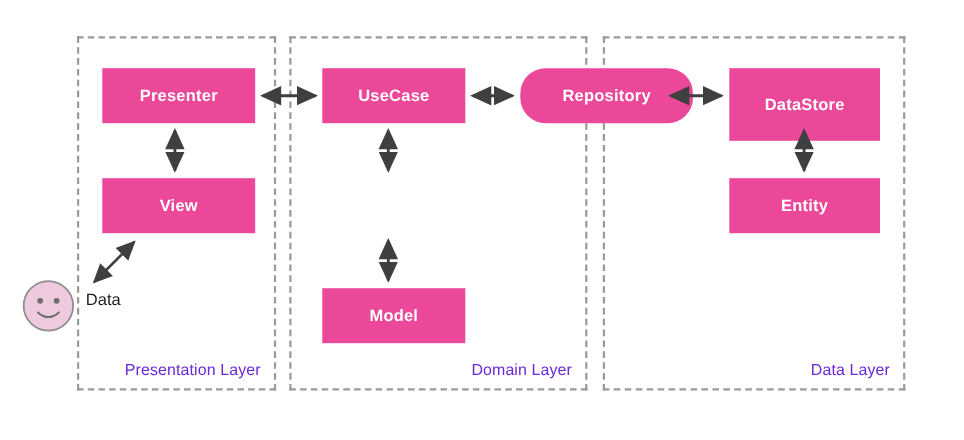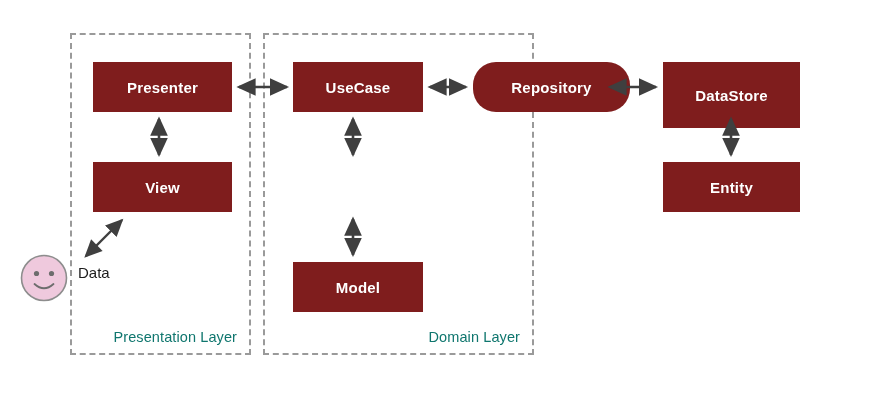--- a/index.html
+++ b/index.html
@@ -24,29 +24,29 @@
     position: absolute;
     border: 2px dashed #9a9a9a;
     background: transparent;
     box-sizing: border-box;
   }
   .layer-label {
     position: absolute;
     bottom: 8px;
     right: 12px;
     font-size: 14.5px;
-    color: #0f766e;
+    color: #6d28d9;
     white-space: nowrap;
     letter-spacing: 0.1px;
   }
 
   
   .box {
     position: absolute;
-    background: #7f1d1d;
+    background: #ec4899;
     color: #ffffff;
     font-size: 15px;
     font-weight: bold;
     display: flex;
     align-items: center;
     justify-content: center;
     box-sizing: border-box;
     letter-spacing: 0.2px;
     text-shadow: 0 0 1px rgba(0,0,0,0.07);
   }
@@ -78,20 +78,23 @@
 <div id="canvas">
 
   <div class="layer" style="left:70px; top:33px; width:181px; height:322px;">
     <span class="layer-label">Presentation Layer</span>
   </div>
 
   <div class="layer" style="left:263px; top:33px; width:271px; height:322px;">
     <span class="layer-label">Domain Layer</span>
   </div>
 
+  <div class="layer" style="left:548px; top:33px; width:275px; height:322px;">
+    <span class="layer-label">Data Layer</span>
+  </div>
 
   <div class="box" style="left:93px; top:62px; width:139px; height:50px;">Presenter</div>
 
   <div class="box" style="left:293px; top:62px; width:130px; height:50px;">UseCase</div>
 
   <div class="box" style="left:93px; top:162px; width:139px; height:50px;">View</div>
 
 
   <div class="box" style="left:293px; top:262px; width:130px; height:50px;">Model</div>
 

